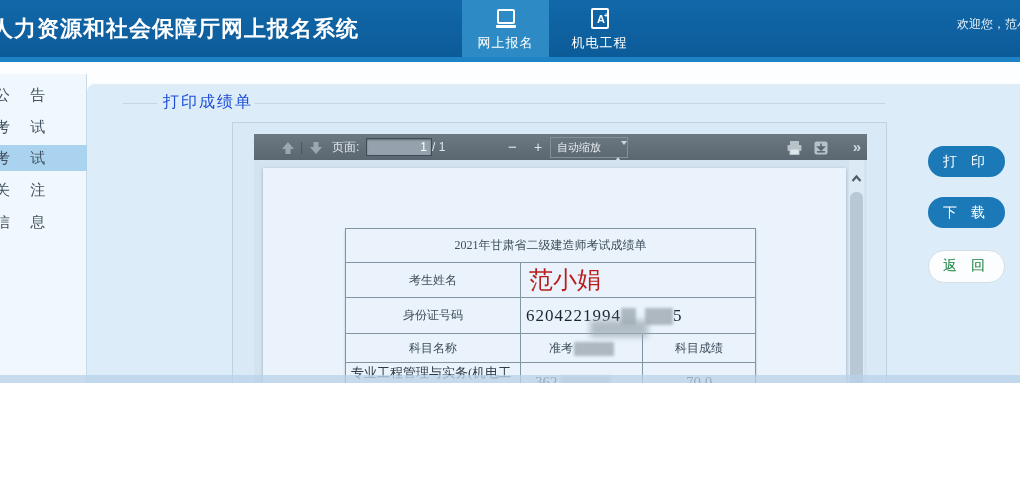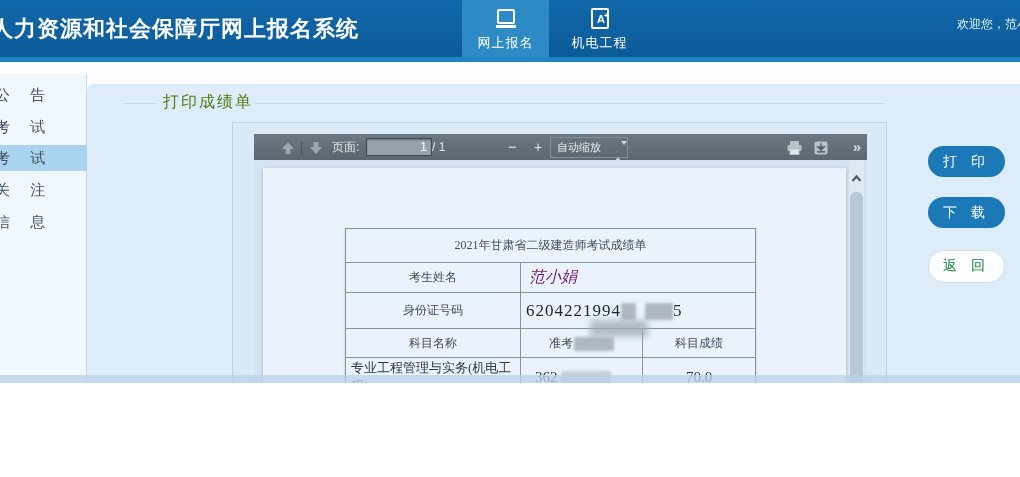--- a/index.html
+++ b/index.html
@@ -19,21 +19,21 @@
 
   
   .sidebar{position:absolute;left:0;top:74px;width:86px;bottom:0;background:#f1f8fd;border-right:1px solid #c6daea;}
   .side-item{position:absolute;left:0;width:86px;height:26px;line-height:26px;font-size:15px;color:#42525f;
     padding-left:0;margin-left:-5px;letter-spacing:8px;white-space:nowrap;cursor:pointer;}
   .side-item.active{background:#a9d3ee;margin-left:0;padding-left:-0px;width:87px;}
   .side-item.active .side-label{margin-left:-5px;display:inline-block;}
 
   
   .main-panel{position:absolute;left:87px;top:84px;right:0;bottom:0;background:#dcecf8;border-top-left-radius:8px;}
-  .legend-title{position:absolute;left:163px;top:92px;font-size:16px;color:#4d7c0f;letter-spacing:2px;z-index:3;}
+  .legend-title{position:absolute;left:163px;top:92px;font-size:16px;color:#1d4ed8;letter-spacing:2px;z-index:3;}
   .legend-line{position:absolute;top:103px;height:1px;background:#c9d6e2;z-index:2;}
   .legend-line.l{left:123px;width:34px;}
   .legend-line.r{left:254px;width:631px;}
 
   
   .pdf-container{position:absolute;left:232px;top:122px;width:653px;height:368px;border:1px solid #bdd2e2;background:#d9e9f6;z-index:2;}
   .pdf-toolbar{position:absolute;left:21px;top:11px;width:613px;height:26px;
     background:linear-gradient(180deg,#6d7982 0%,#5a6670 100%);border-bottom:1px solid #46525c;color:#dfe7ec;}
   .tb{position:absolute;top:0;height:26px;line-height:26px;font-size:12px;}
   .tb-icon-btn{cursor:pointer;}
@@ -53,21 +53,21 @@
   .scrollbar{position:absolute;right:3px;top:0;width:15px;bottom:0;background:#dceaf6;}
   .scroll-up{position:absolute;left:1px;top:12px;width:13px;height:14px;cursor:pointer;}
   .scroll-thumb{position:absolute;left:1px;top:32px;width:13px;bottom:-6px;background:#b9c8d5;border-radius:6px;cursor:grab;}
 
   
   .score-table{position:absolute;left:82px;top:60px;border-collapse:collapse;table-layout:fixed;
     font-family:"Liberation Serif",serif;color:#3d4d5a;box-shadow:0 2px 2px rgba(120,140,160,.45);}
   .score-table td{border:1px solid #8295a3;overflow:hidden;}
   .td-c{text-align:center;}
   .fs12{font-size:12px;}
-  .big{font-size:16px;color:#701a75;font-family:"Liberation Sans",sans-serif;font-style:italic;}
+  .big{font-size:24px;color:#b91c1c;font-family:"Liberation Sans",sans-serif;}
   .idnum{font-size:17px;color:#1a2530;letter-spacing:1px;}
   .subj{font-size:13px;color:#2c3b46;padding-left:5px;}
   .val{font-size:15px;color:#2c3b46;}
   .redact{display:inline-block;background:#a7b2ba;filter:blur(1.5px);vertical-align:middle;border-radius:1px;opacity:.9;}
   .smudge{position:absolute;left:327px;top:152px;width:58px;height:17px;background:#9fabb4;filter:blur(3px);opacity:.75;}
 
   
   .action-btn{position:absolute;left:928px;width:77px;height:31px;border-radius:16px;background:#1b79b7;
     color:#ffffff;font-size:14px;text-align:center;line-height:31px;letter-spacing:5px;cursor:pointer;z-index:4;}
   .action-btn.ghost{background:#fbfdfe;color:#15803d;border:1px solid #d3dee6;line-height:29px;width:75px;}

